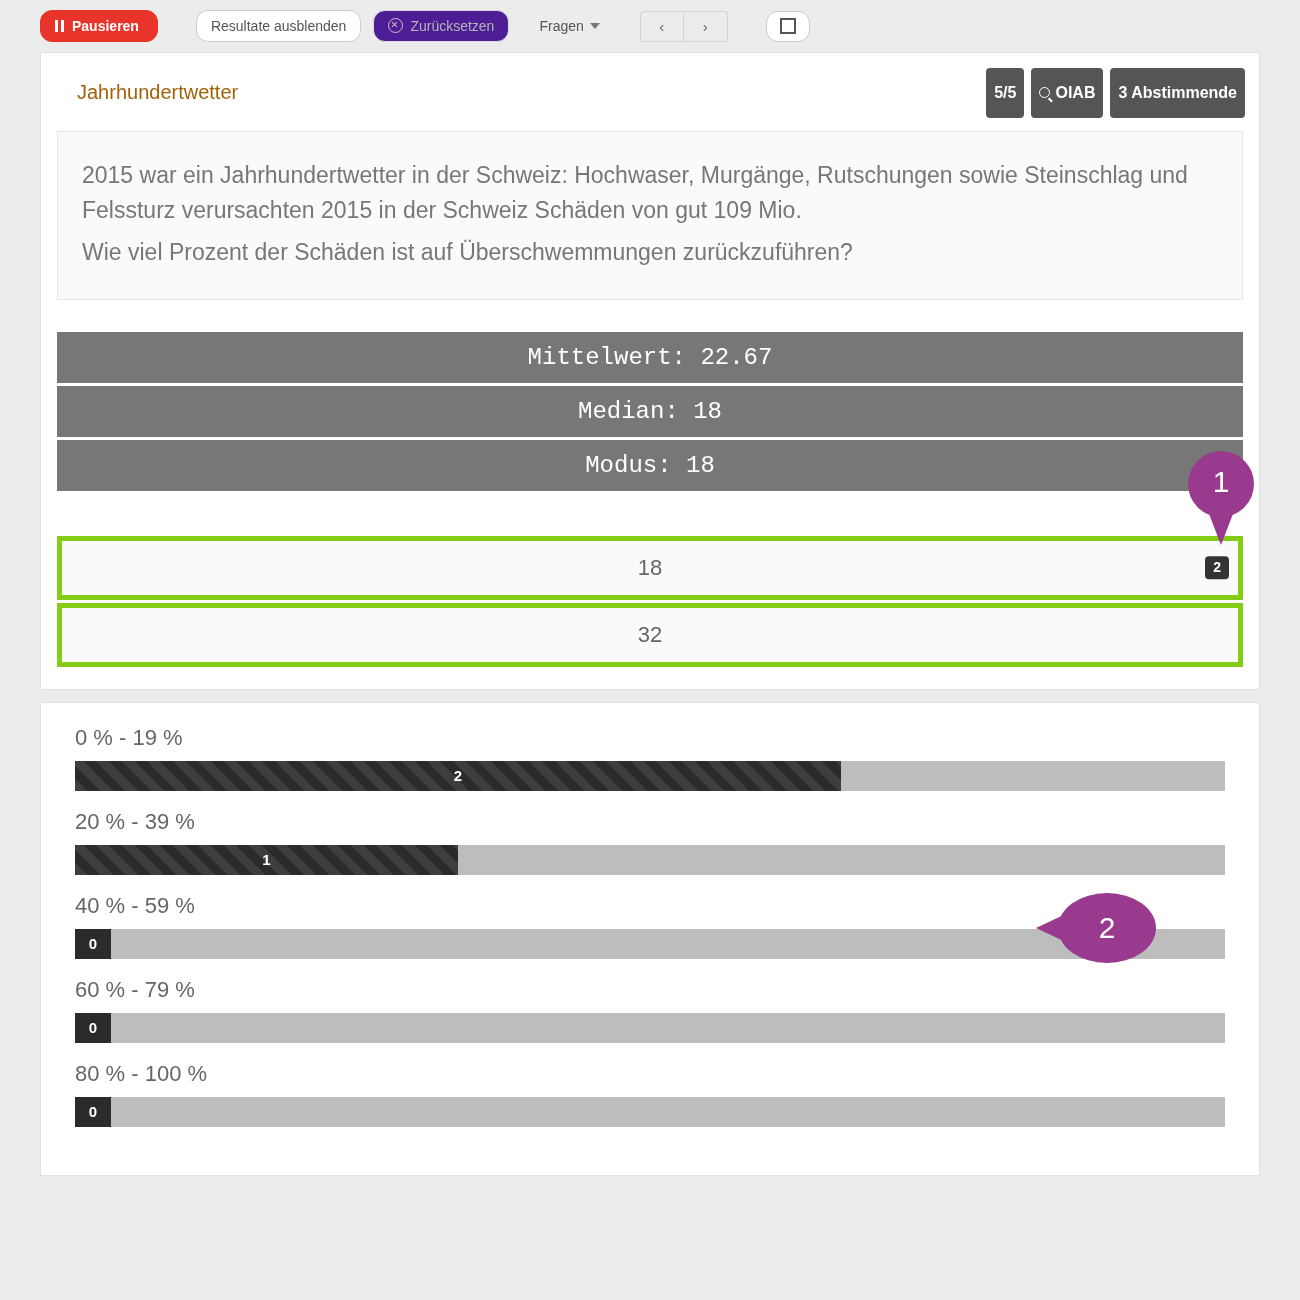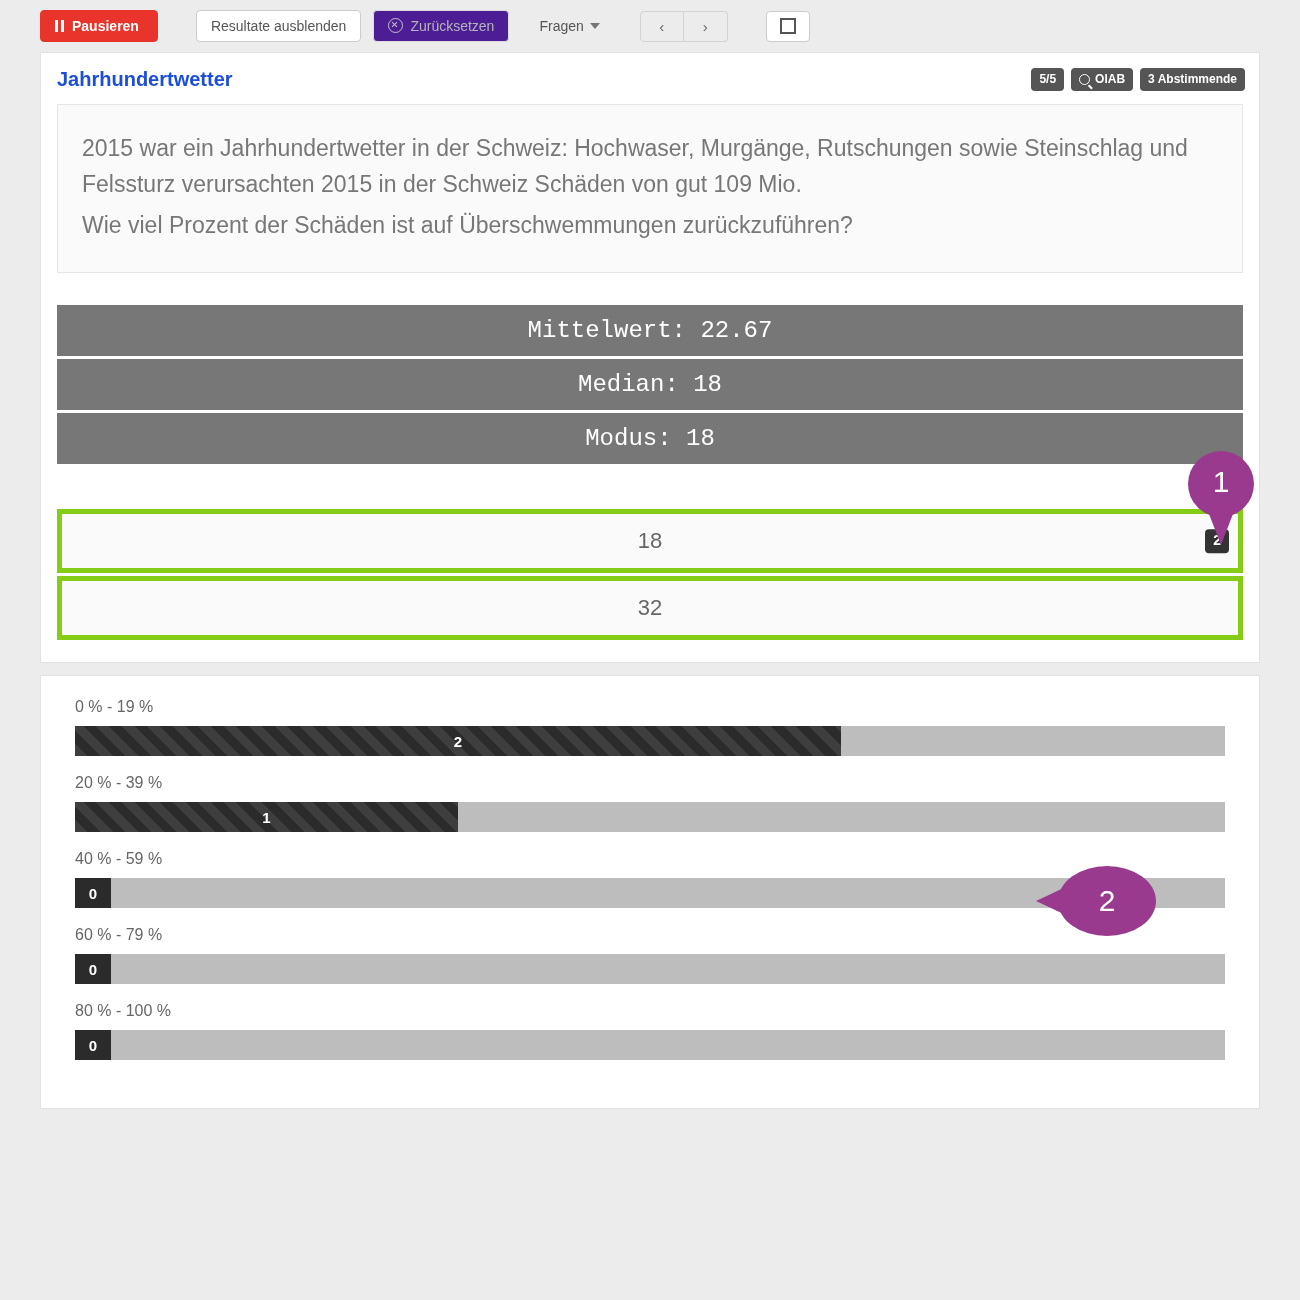--- a/index.html
+++ b/index.html
@@ -20,21 +20,21 @@
     height: 52px;
     display: flex;
     align-items: center;
     padding: 0 0 0 40px;
     box-sizing: border-box;
     gap: 0;
   }
   .btn {
     font-family: "Liberation Sans", sans-serif;
     font-size: 14px;
-    border-radius: 4px;
+    border-radius: 12px;
     border: 1px solid #ccc;
     background: #fff;
     color: #555;
     padding: 7px 14px;
     box-sizing: border-box;
     cursor: pointer;
     white-space: nowrap;
     line-height: 1.2;
   }
   .btn-pause {
@@ -155,31 +155,32 @@
     box-sizing: border-box;
   }
   .card-header {
     display: flex;
     align-items: center;
     justify-content: space-between;
     padding: 15px 14px 8px 16px;
   }
   .card-title {
     font-size: 20px;
-    color: #1d4ed8;
-    font-weight: bold;
+    color: #a16207;
+    font-weight: normal;
+    margin-left: 20px;
   }
   .badges { display: flex; gap: 7px; align-items: center; }
   .badge {
     background: #555;
     color: #fff;
-    font-size: 12px;
+    font-size: 16px;
     font-weight: bold;
     border-radius: 4px;
-    padding: 5px 8px;
+    padding: 16px 8px;
     line-height: 1.1;
     display: flex;
     align-items: center;
     gap: 5px;
   }
   .magnifier {
     display: inline-block;
     width: 9px; height: 9px;
     border: 1.6px solid #fff;
     border-radius: 50%;
@@ -250,21 +251,21 @@
     margin: 12px 40px 0 40px;
     background: #fff;
     border: 1px solid #e2e2e2;
     padding: 22px 34px 30px 34px;
     box-sizing: border-box;
     position: relative;
   }
   .hist-item { margin-bottom: 18px; }
   .hist-item:last-child { margin-bottom: 0; }
   .hist-label {
-    font-size: 16px;
+    font-size: 22px;
     color: #666;
     margin-bottom: 10px;
   }
   .hist-track {
     position: relative;
     height: 30px;
     background: #bdbdbd;
   }
   .hist-fill {
     position: absolute;

